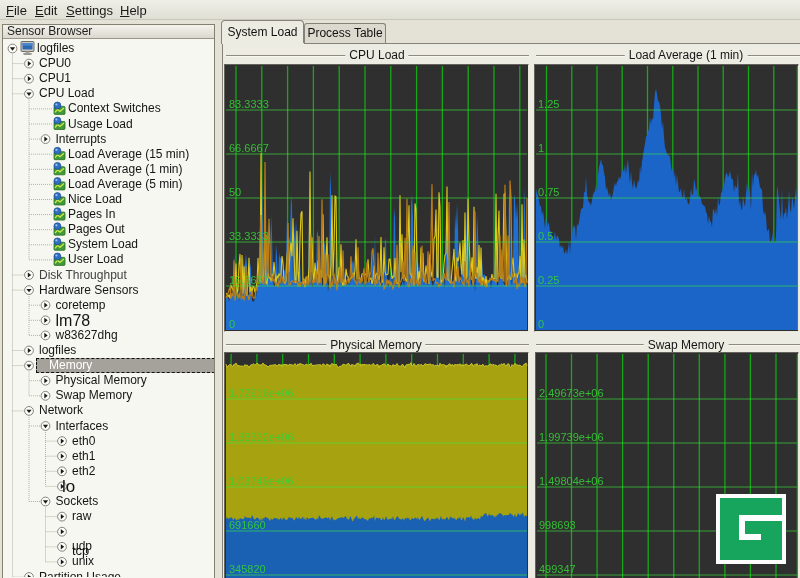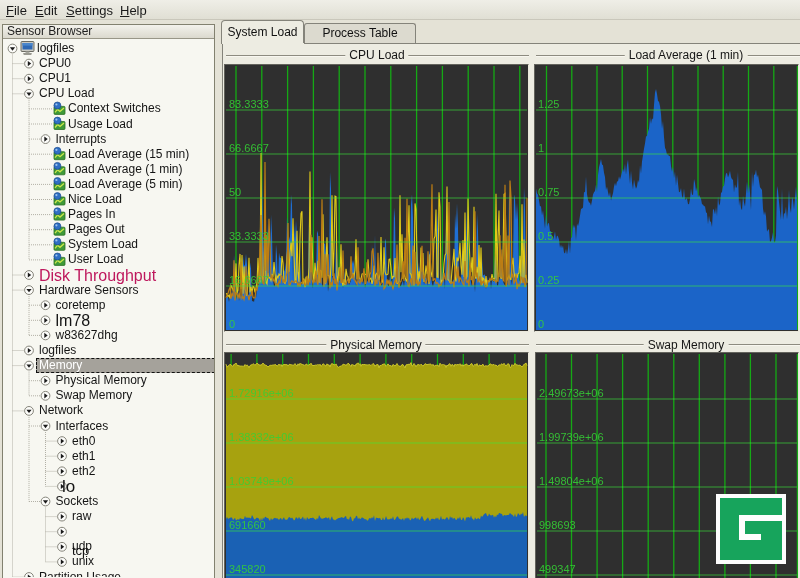--- a/index.html
+++ b/index.html
@@ -166,47 +166,47 @@
 <div style="position:absolute;left:65px;top:115.5px;height:15px;color:#141414;font-size:12px;line-height:15px;white-space:nowrap">Usage Load</div>
 <div style="position:absolute;left:52.5px;top:130.6px;height:15px;color:#141414;font-size:12px;line-height:15px;white-space:nowrap">Interrupts</div>
 <div style="position:absolute;left:65px;top:145.7px;height:15px;color:#141414;font-size:12px;line-height:15px;white-space:nowrap">Load Average (15 min)</div>
 <div style="position:absolute;left:65px;top:160.8px;height:15px;color:#141414;font-size:12px;line-height:15px;white-space:nowrap">Load Average (1 min)</div>
 <div style="position:absolute;left:65px;top:175.9px;height:15px;color:#141414;font-size:12px;line-height:15px;white-space:nowrap">Load Average (5 min)</div>
 <div style="position:absolute;left:65px;top:191.0px;height:15px;color:#141414;font-size:12px;line-height:15px;white-space:nowrap">Nice Load</div>
 <div style="position:absolute;left:65px;top:206.1px;height:15px;color:#141414;font-size:12px;line-height:15px;white-space:nowrap">Pages In</div>
 <div style="position:absolute;left:65px;top:221.2px;height:15px;color:#141414;font-size:12px;line-height:15px;white-space:nowrap">Pages Out</div>
 <div style="position:absolute;left:65px;top:236.3px;height:15px;color:#141414;font-size:12px;line-height:15px;white-space:nowrap">System Load</div>
 <div style="position:absolute;left:65px;top:251.4px;height:15px;color:#141414;font-size:12px;line-height:15px;white-space:nowrap">User Load</div>
-<div style="position:absolute;left:36px;top:266.5px;height:15px;color:#be185d;font-size:16px;line-height:15px;white-space:nowrap">Disk Throughput</div>
+<div style="position:absolute;left:36px;top:266.5px;height:15px;color:#404040;font-size:12px;line-height:15px;white-space:nowrap">Disk Throughput</div>
 <div style="position:absolute;left:36px;top:281.6px;height:15px;color:#141414;font-size:12px;line-height:15px;white-space:nowrap">Hardware Sensors</div>
 <div style="position:absolute;left:52.5px;top:296.7px;height:15px;color:#141414;font-size:12px;line-height:15px;white-space:nowrap">coretemp</div>
 <div style="position:absolute;left:52.5px;top:311.8px;height:15px;color:#141414;font-size:16px;line-height:15px;white-space:nowrap">lm78</div>
 <div style="position:absolute;left:52.5px;top:326.9px;height:15px;color:#141414;font-size:12px;line-height:15px;white-space:nowrap">w83627dhg</div>
 <div style="position:absolute;left:36px;top:342.0px;height:15px;color:#141414;font-size:12px;line-height:15px;white-space:nowrap">logfiles</div>
-<div style="position:absolute;left:33px;top:356.6px;width:179px;height:15px;background:#a5a29b;border:1px dashed #111;box-sizing:border-box;color:#fff;font-size:12px;line-height:13px;padding-left:2px">Memory</div>
+<div style="position:absolute;left:33px;top:356.6px;width:179px;height:15px;background:#a5a29b;border:1px dashed #111;box-sizing:border-box;color:#fff;font-size:12px;line-height:13px;padding-left:12px">Memory</div>
 <div style="position:absolute;left:52.5px;top:372.2px;height:15px;color:#141414;font-size:12px;line-height:15px;white-space:nowrap">Physical Memory</div>
 <div style="position:absolute;left:52.5px;top:387.3px;height:15px;color:#141414;font-size:12px;line-height:15px;white-space:nowrap">Swap Memory</div>
 <div style="position:absolute;left:36px;top:402.4px;height:15px;color:#141414;font-size:12px;line-height:15px;white-space:nowrap">Network</div>
 <div style="position:absolute;left:52.5px;top:417.5px;height:15px;color:#141414;font-size:12px;line-height:15px;white-space:nowrap">Interfaces</div>
 <div style="position:absolute;left:69px;top:432.6px;height:15px;color:#141414;font-size:12px;line-height:15px;white-space:nowrap">eth0</div>
 <div style="position:absolute;left:69px;top:447.7px;height:15px;color:#141414;font-size:12px;line-height:15px;white-space:nowrap">eth1</div>
 <div style="position:absolute;left:69px;top:462.8px;height:15px;color:#141414;font-size:12px;line-height:15px;white-space:nowrap">eth2</div>
 <div style="position:absolute;left:59px;top:477.9px;height:15px;color:#141414;font-size:17px;line-height:15px;white-space:nowrap">lo</div>
 <div style="position:absolute;left:52.5px;top:493.0px;height:15px;color:#141414;font-size:12px;line-height:15px;white-space:nowrap">Sockets</div>
 <div style="position:absolute;left:69px;top:508.1px;height:15px;color:#141414;font-size:12px;line-height:15px;white-space:nowrap">raw</div>
 <div style="position:absolute;left:69px;top:542px;height:15px;color:#141414;font-size:13px;line-height:15px;white-space:nowrap">tcp</div>
 <div style="position:absolute;left:69px;top:538.3px;height:15px;color:#141414;font-size:12px;line-height:15px;white-space:nowrap">udp</div>
 <div style="position:absolute;left:69px;top:553.4px;height:15px;color:#141414;font-size:12px;line-height:15px;white-space:nowrap">unix</div>
 <div style="position:absolute;left:36px;top:568.5px;height:15px;color:#141414;font-size:12px;line-height:15px;white-space:nowrap">Partition Usage</div>
     </div>
   </div>
 </div>
 
 <div class="abs" style="left:221px;top:20px;width:83px;height:24px;background:#edece2;border:1px solid #84837a;border-bottom:none;border-radius:4px 4px 0 0;font-size:12px;text-align:center;line-height:23px;color:#111">System Load</div>
-<div class="abs" style="left:304px;top:23px;width:112px;height:20px;background:#dcdacf;border:1px solid #84837a;border-bottom:none;border-radius:3px 3px 0 0;font-size:12px;text-align:center;line-height:19px;color:#111">Process Table</div>
+<div class="abs" style="left:304px;top:23px;width:82px;height:20px;background:#dcdacf;border:1px solid #84837a;border-bottom:none;border-radius:3px 3px 0 0;font-size:12px;text-align:center;line-height:19px;color:#111">Process Table</div>
 
 <div class="abs" style="left:222px;top:43px;width:578px;height:535px;background:#edece2;border-top:1px solid #84837a;border-left:1px solid #84837a"></div>
 <div class="abs" style="left:222px;top:43px;width:82px;height:1px;background:#edece2"></div>
 
 <div class="abs" style="left:226px;top:55px;width:303px;height:1px;background:#8d8b80"></div>
 <div class="abs" style="left:226px;top:56px;width:303px;height:1px;background:#f8f7f0"></div>
 <div class="abs" style="left:536px;top:55px;width:264px;height:1px;background:#8d8b80"></div>
 <div class="abs" style="left:536px;top:56px;width:264px;height:1px;background:#f8f7f0"></div>
 <div class="abs" style="left:377px;top:48px;transform:translateX(-50%);background:#edece2;padding:0 4px;font-size:12px;color:#161616;white-space:nowrap">CPU Load</div>
 <div class="abs" style="left:686px;top:48px;transform:translateX(-50%);background:#edece2;padding:0 4px;font-size:12px;color:#161616;white-space:nowrap">Load Average (1 min)</div>

